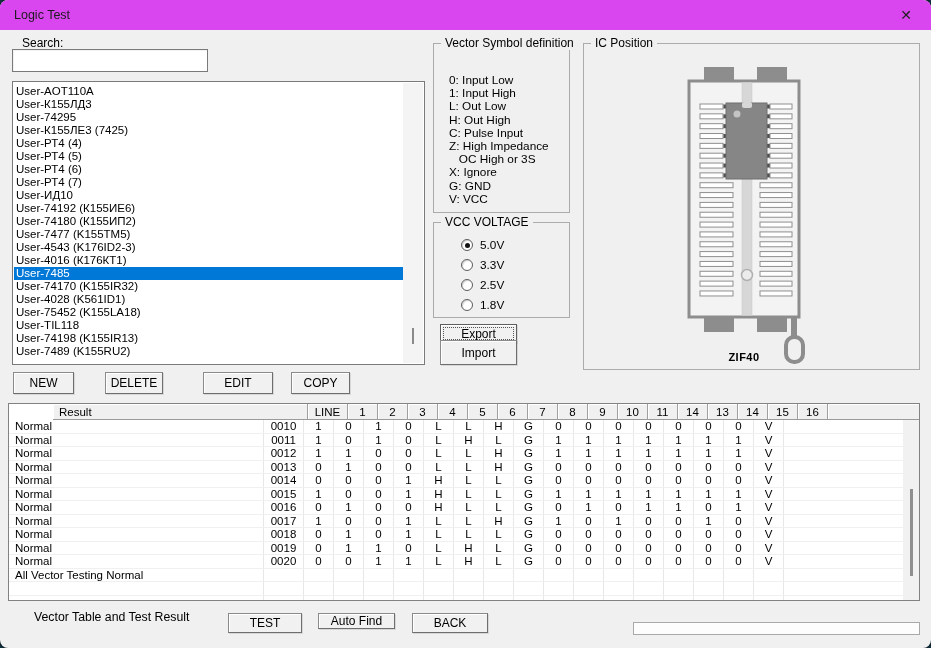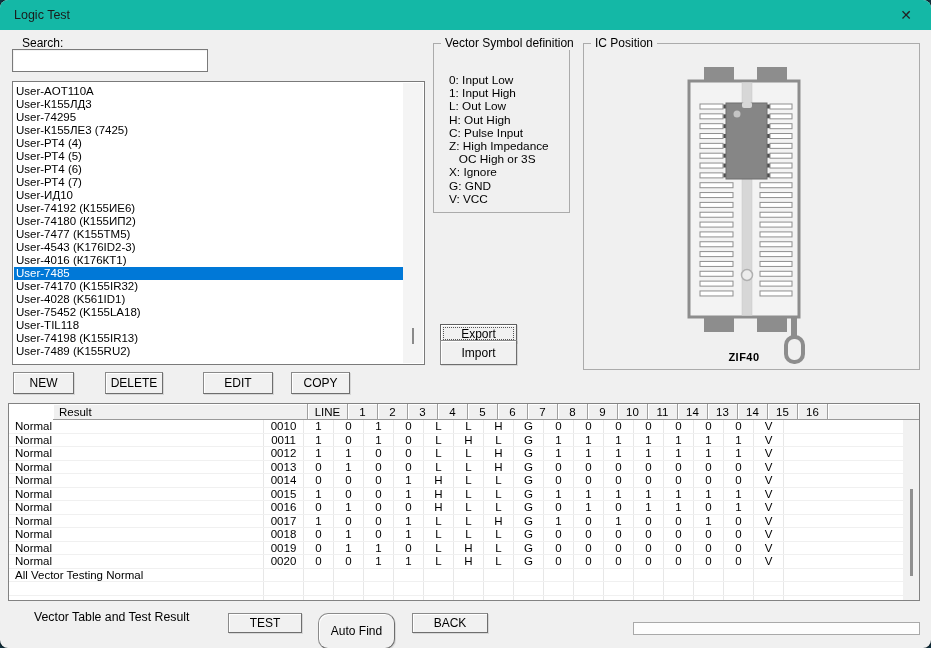--- a/index.html
+++ b/index.html
@@ -10,21 +10,21 @@
     -webkit-font-smoothing:antialiased;
     overflow:hidden;
   }
   #window{
     position:relative;width:931px;height:648px;
     background:#f0f0f0;border-radius:8px;overflow:hidden;
     box-shadow:0 0 0 1px rgba(0,0,0,0.35);
     color:#000;
   }
   
-  .titlebar{position:absolute;left:0;top:0;right:0;height:30px;background:#14b8a6;}
+  .titlebar{position:absolute;left:0;top:0;right:0;height:30px;background:#d946ef;}
   .title-text{position:absolute;left:14px;top:0;line-height:30px;font-size:12.5px;color:#1b1b1b;}
   .close-btn{position:absolute;right:8px;top:0;width:34px;height:30px;display:flex;align-items:center;justify-content:center;font-size:14px;color:#222;cursor:default;}
   
   .sunken{background:#fff;border:1px solid #7a7a7a;box-shadow:inset 1px 1px 0 rgba(0,0,0,0.05);box-sizing:border-box;}
   .btn{
     position:absolute;box-sizing:border-box;
     background:#f1f1f1;
     border:1px solid #8a8a8a;border-bottom-color:#6e6e6e;border-right-color:#6e6e6e;
     box-shadow:inset 1px 1px 0 #ffffff, 1px 1px 0 rgba(0,0,0,0.10);
     font-size:12px;display:flex;align-items:center;justify-content:center;
@@ -76,21 +76,21 @@
   .c-fill{flex:1 1 auto;border-right:none !important;}
   .tbody{position:absolute;left:0;top:16px;right:16px;bottom:0;overflow:hidden;}
   .tr{display:flex;height:13.5px;box-sizing:border-box;border-bottom:1px solid #f0f0f0;align-items:flex-end;}
   .td{box-sizing:border-box;border-right:1px solid #e7e7e7;display:flex;align-items:center;justify-content:center;font-size:11.5px;height:100%;overflow:hidden;white-space:nowrap;}
   .td.c-result{justify-content:flex-start;padding-left:6px;}
   .vtrack{position:absolute;top:16px;right:0;width:16px;bottom:0;background:#f1f1f1;}
   .vthumb{position:absolute;right:6px;top:69px;width:3px;height:87px;background:#8f8f8f;}
   
   .status-label{position:absolute;left:18px;top:610px;font-size:12.3px;margin-left:16px;}
   #btn-test{left:228px;top:613px;width:74px;height:20px;}
-  #btn-autofind{left:318px;top:613px;width:77px;height:36px;border-radius:10px;}
+  #btn-autofind{left:318px;top:613px;width:77px;height:16px;}
   #btn-back{left:412px;top:613px;width:76px;height:20px;}
   #progress{position:absolute;left:633px;top:622px;width:287px;height:13px;background:#fdfdfd;border:1px solid #a9a9a9;box-sizing:border-box;}
 </style>
 </head>
 <body>
 
 <div id="window">
 
   <div class="titlebar">
     <div class="title-text">Logic Test</div>
@@ -143,20 +143,41 @@
         <div class="sym-line">H: Out High</div>
         <div class="sym-line">C: Pulse Input</div>
         <div class="sym-line">Z: High Impedance</div>
         <div class="sym-line">   OC High or 3S</div>
         <div class="sym-line">X: Ignore</div>
         <div class="sym-line">G: GND</div>
         <div class="sym-line">V: VCC</div>
       </div>
   </div>
 
+  <div class="group" id="group-vcc">
+    <div class="group-label">VCC VOLTAGE</div>
+    <div class="vcc-options">
+        <div class="radio-row">
+          <span class="radio on"></span>
+          <span class="radio-label">5.0V</span>
+        </div>
+        <div class="radio-row">
+          <span class="radio"></span>
+          <span class="radio-label">3.3V</span>
+        </div>
+        <div class="radio-row">
+          <span class="radio"></span>
+          <span class="radio-label">2.5V</span>
+        </div>
+        <div class="radio-row">
+          <span class="radio"></span>
+          <span class="radio-label">1.8V</span>
+        </div>
+      </div>
+  </div>
 
   <div class="btn focused" id="btn-export">Export</div>
   <div class="btn" id="btn-import">Import</div>
 
   <div class="group" id="group-ic">
     <div class="group-label">IC Position</div>
     <svg id="zif-svg" viewBox="0 0 337 327">
 
       <rect x="120" y="23" width="30" height="16" fill="#8d8d8d"></rect>
       <rect x="173" y="23" width="30" height="16" fill="#8d8d8d"></rect>

